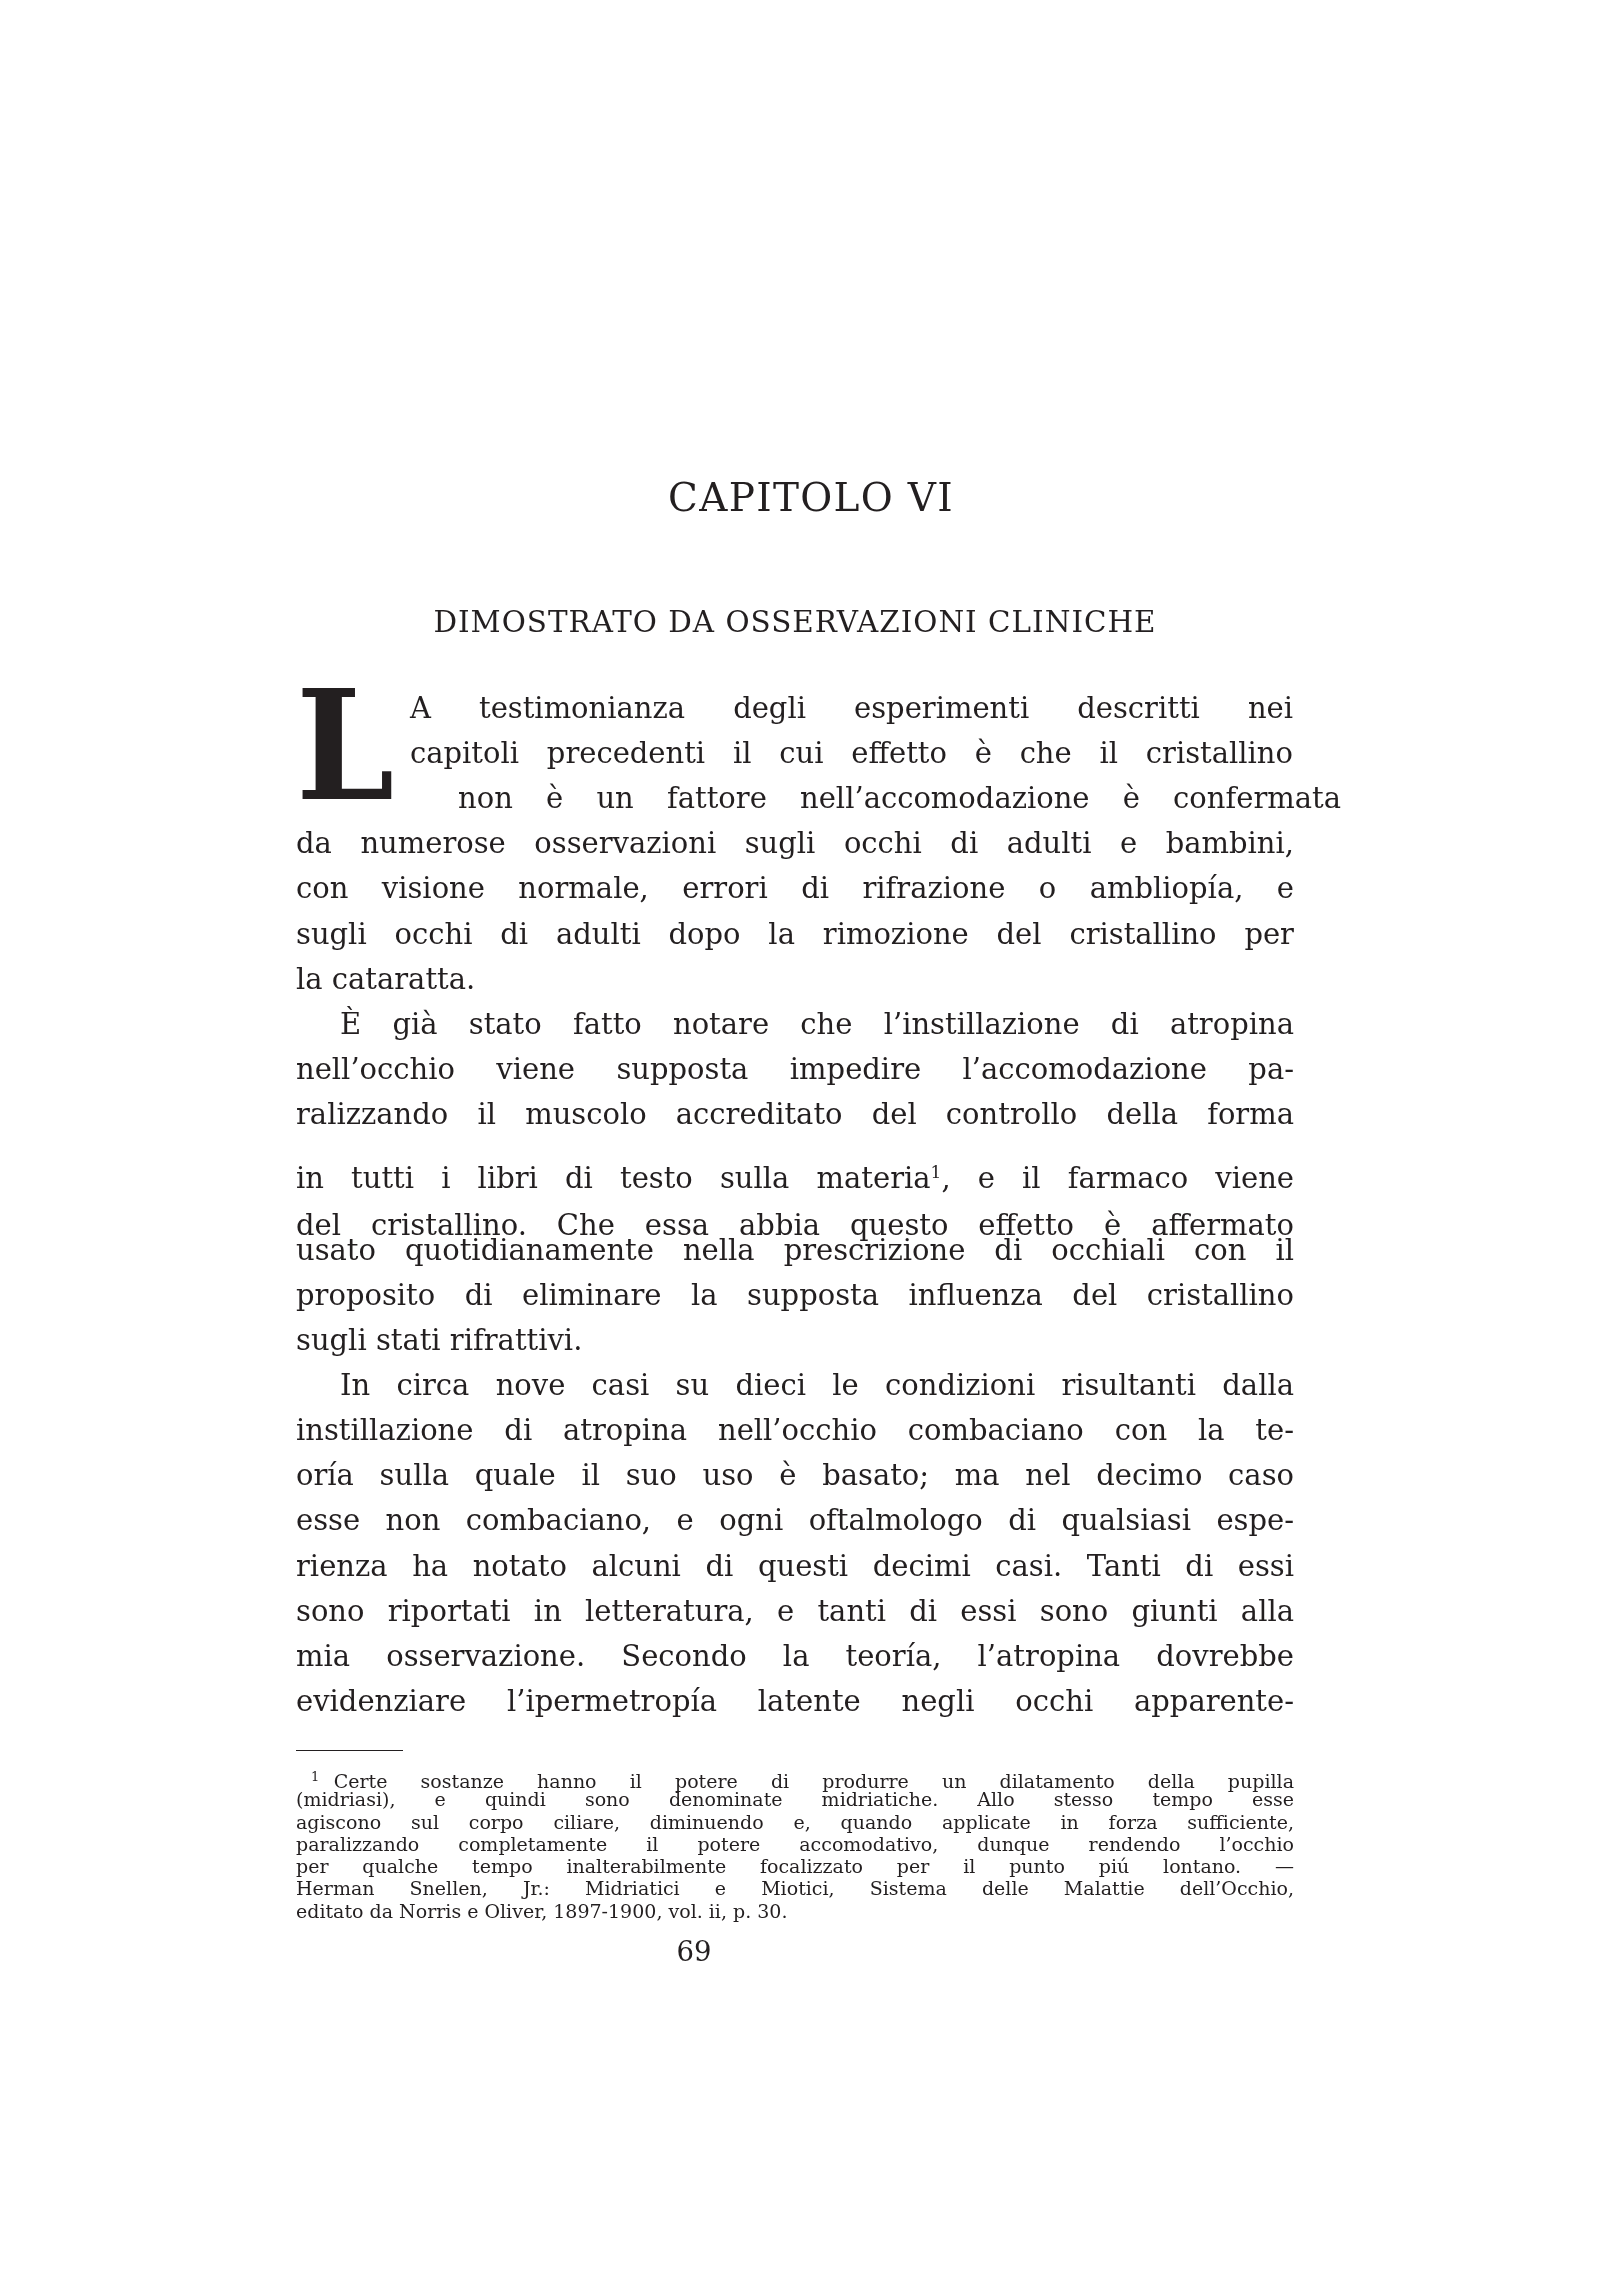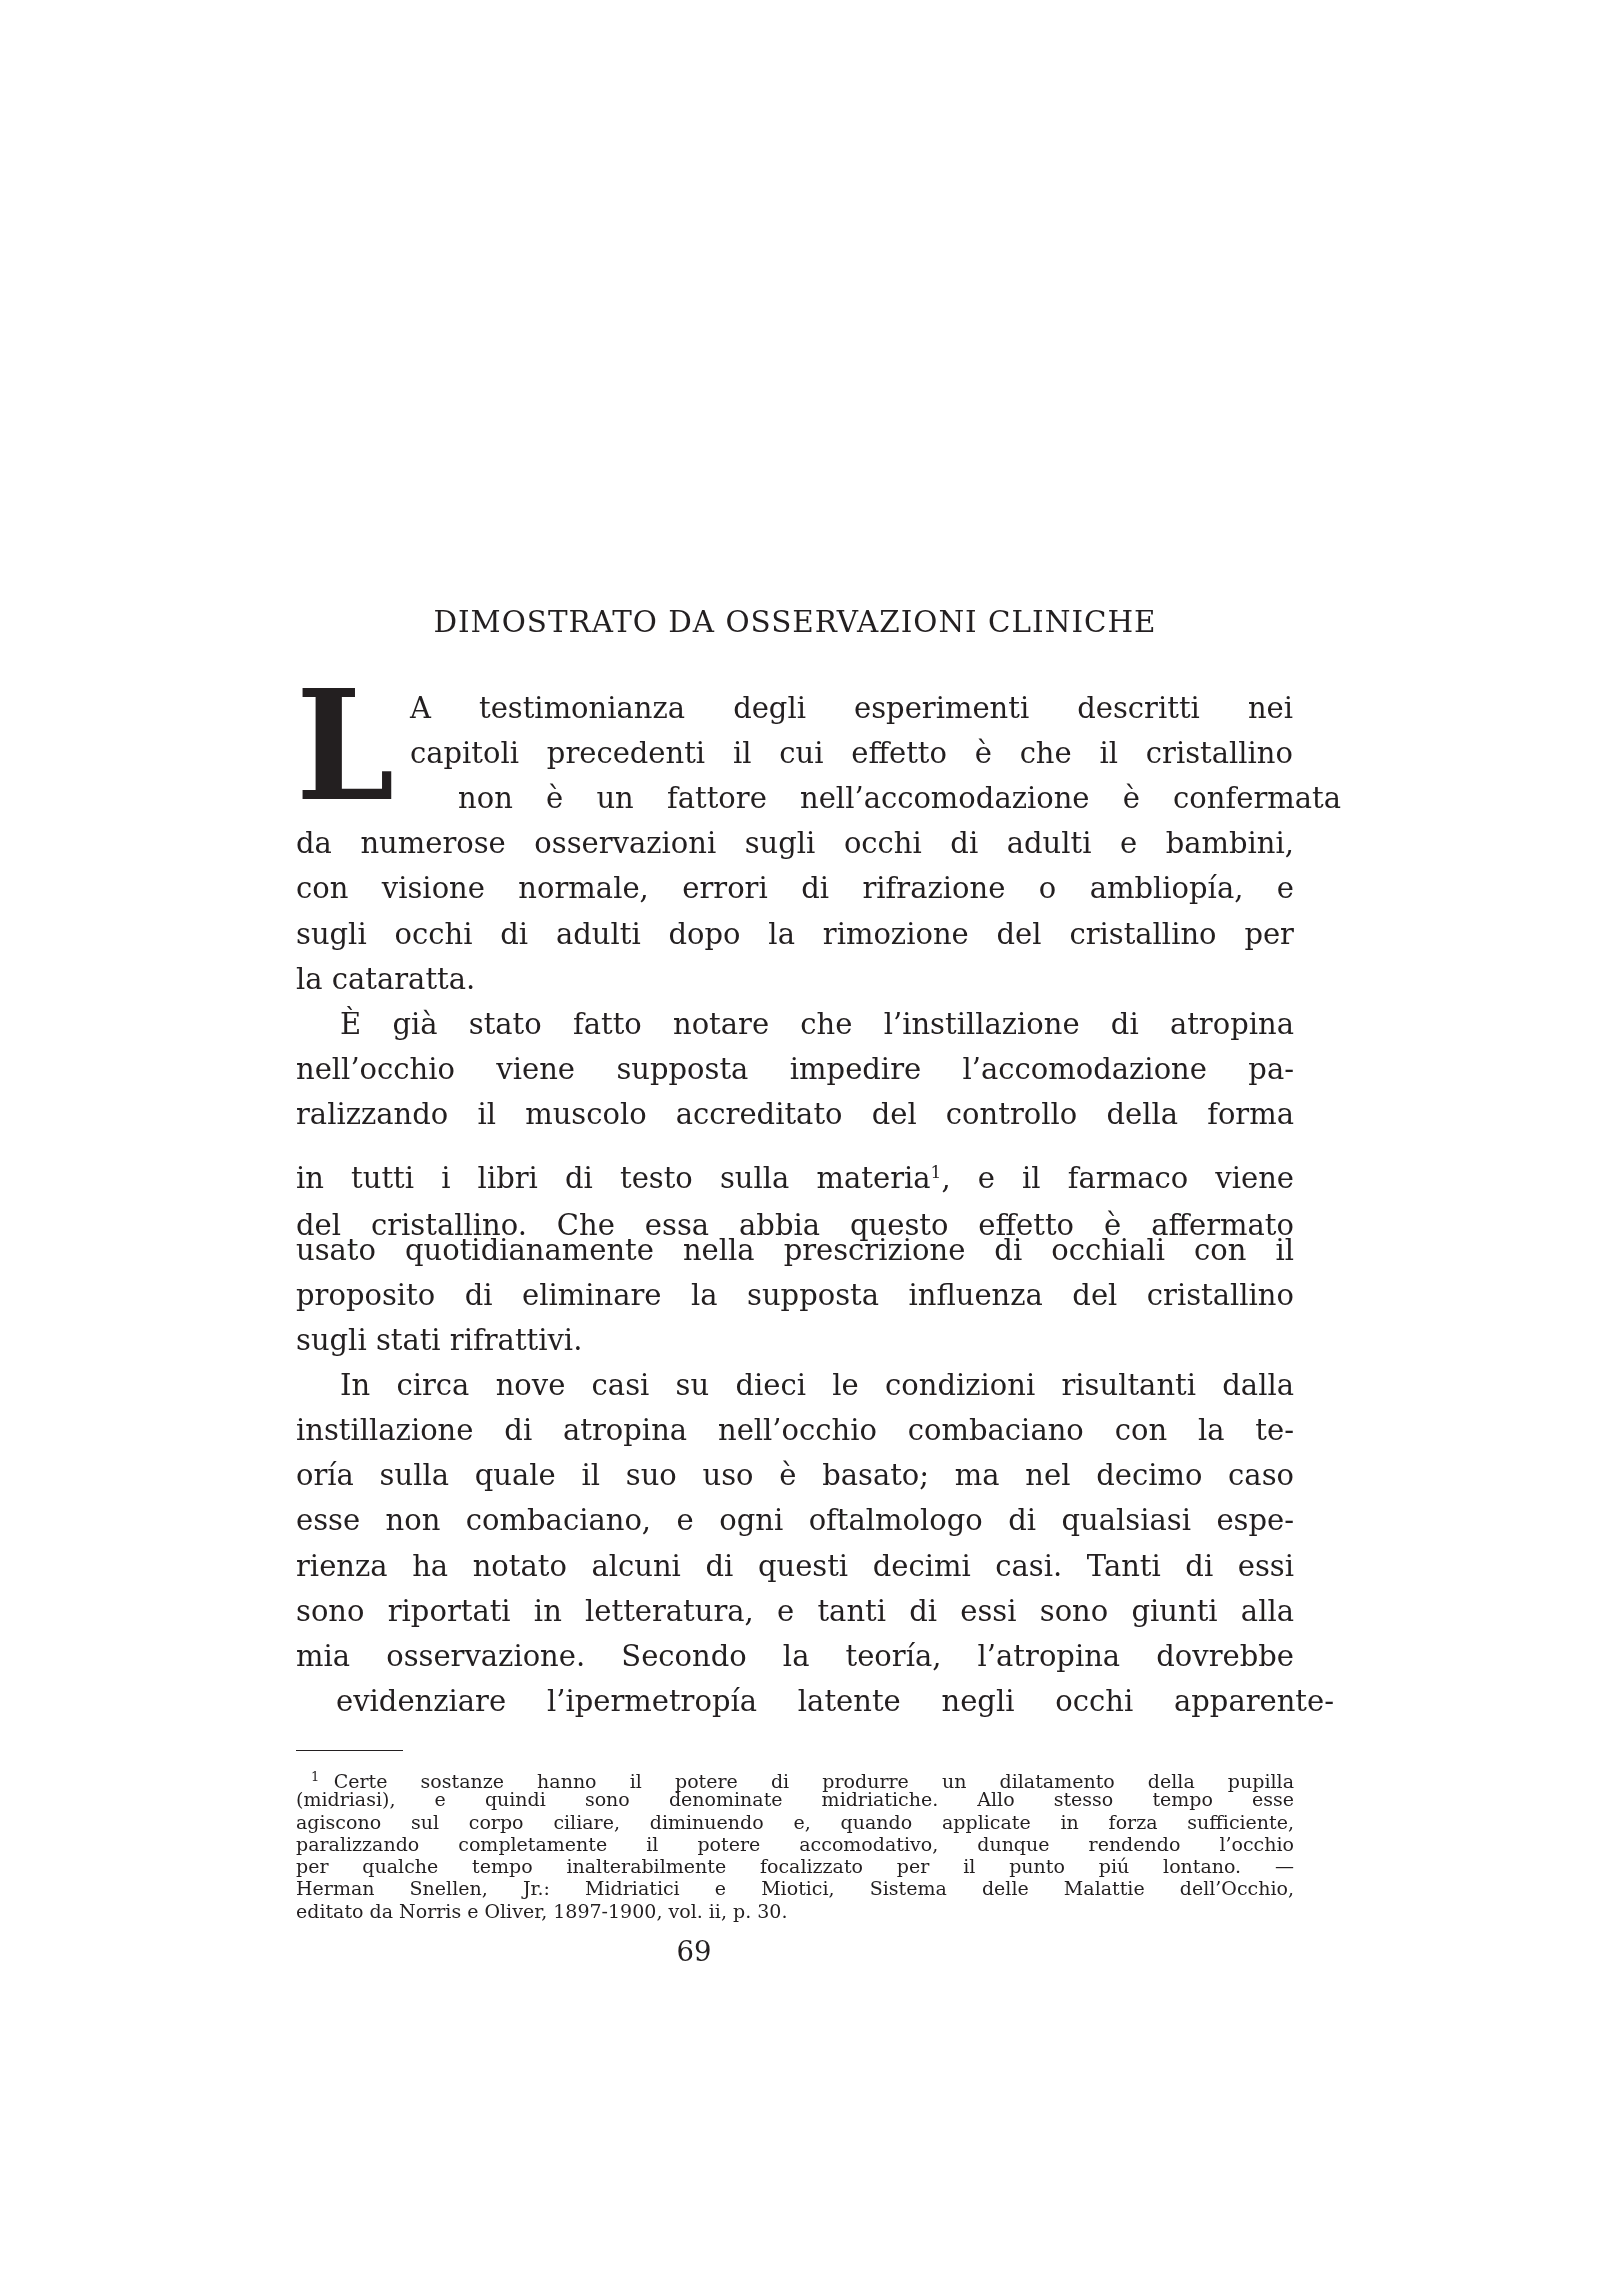--- a/index.html
+++ b/index.html
@@ -37,20 +37,21 @@
   .fnnum { font-size: 13px; vertical-align: 6.5px; margin-right: 14.4px; }
 
   .page-number { position: absolute; left: 0; width: 1388px; top: 1934px; text-align: center;
                  font-size: 27.5px; line-height: 35px; }
 </style>
 </head>
 <body>
 
 <div class="page">
 
+  <div class="chapter-title">CAPITOLO VI</div>
 
   <div class="subhead l2">DIMOSTRATO DA OSSERVAZIONI CLINICHE</div>
 
   <div class="dropcap">L</div>
 
   <div>
     <div class="line body-dc" style="top: 686px; white-space: normal;">A testimonianza degli esperimenti descritti nei</div>
     <div class="line body-dc" style="top: 731px; white-space: normal;">capitoli precedenti il cui effetto è che il cristallino</div>
     <div class="line body-dc" style="top: 776px; white-space: normal; margin-left: 48px;">non è un fattore nell’accomodazione è confermata</div>
     <div class="line body-full" style="top: 821px; white-space: normal;">da numerose osservazioni sugli occhi di adulti e bambini,</div>
@@ -73,21 +74,21 @@
   </div>
 
   <div>
     <div class="line body-ind" style="top: 1363px; white-space: normal;">In circa nove casi su dieci le condizioni risultanti dalla</div>
     <div class="line body-full" style="top: 1408px; white-space: normal;">instillazione di atropina nell’occhio combaciano con la te-</div>
     <div class="line body-full" style="top: 1453px; white-space: normal;">oría sulla quale il suo uso è basato;  ma nel decimo caso</div>
     <div class="line body-full" style="top: 1498px; white-space: normal;">esse non combaciano, e ogni oftalmologo di qualsiasi espe-</div>
     <div class="line body-full" style="top: 1544px; white-space: normal;">rienza ha notato alcuni di questi decimi casi.  Tanti di essi</div>
     <div class="line body-full" style="top: 1589px; white-space: normal;">sono riportati in letteratura, e tanti di essi sono giunti alla</div>
     <div class="line body-full" style="top: 1634px; white-space: normal;">mia osservazione.  Secondo la teoría, l’atropina dovrebbe</div>
-    <div class="line body-full" style="top: 1679px; white-space: normal; margin-left: 40px;">evidenziare l’ipermetropía latente negli occhi apparente-</div>
+    <div class="line body-full" style="top: 1679px; white-space: normal;">evidenziare l’ipermetropía latente negli occhi apparente-</div>
   </div>
 
   <div class="fn-rule"></div>
 
   <div>
     <div class="fnline first" style="top: 1766px; white-space: normal;">
       <span class="fnnum">1</span><span>Certe sostanze hanno il potere di produrre un dilatamento della pupilla</span>
     </div>
     <div class="fnline" style="top: 1788px; white-space: normal;">(midriasi), e quindi sono denominate midriatiche.  Allo stesso tempo esse</div>
     <div class="fnline" style="top: 1811px; white-space: normal;">agiscono sul corpo ciliare, diminuendo e, quando applicate in forza sufficiente,</div>

